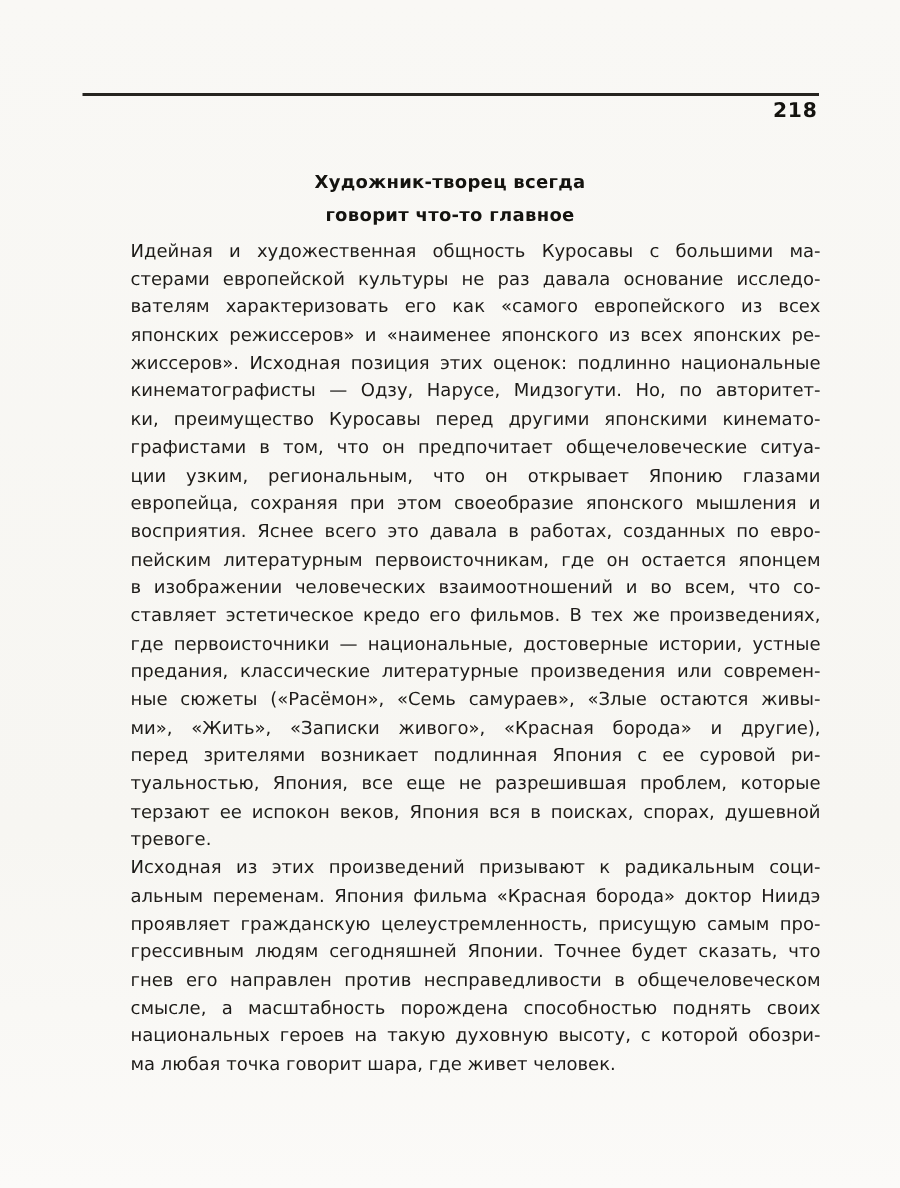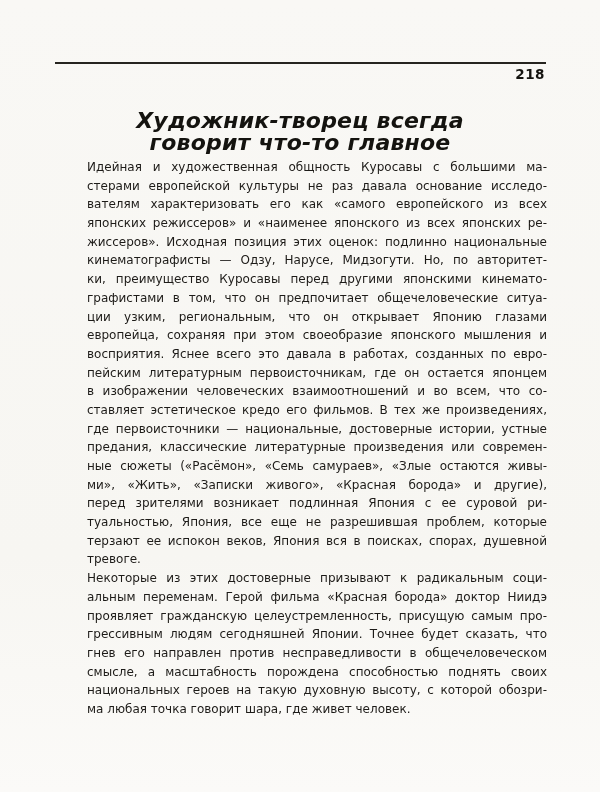--- a/index.html
+++ b/index.html
@@ -34,25 +34,24 @@
     letter-spacing: 0.5px;
     color: #14130f;
   }
   .chapter-heading {
     position: absolute;
     top: 110px;
     left: 0;
     right: 0;
     text-align: center;
     font-weight: bold;
-    font-size: 22px;
+    font-size: 12px;
     line-height: 22px;
     letter-spacing: 0.2px;
     color: #14130f;
-    font-style: italic;
   }
   .body-text {
     position: absolute;
     left: 55px;
     top: 158px;
     width: 492px;
   }
   .text-line {
     font-size: 12px;
     height: 18.7px;
@@ -93,22 +92,22 @@
       <div class="text-line">в изображении человеческих взаимоотношений и во всем, что со-</div>
       <div class="text-line">ставляет эстетическое кредо его фильмов. В тех же произведениях,</div>
       <div class="text-line">где первоисточники — национальные, достоверные истории, устные</div>
       <div class="text-line">предания, классические литературные произведения или современ-</div>
       <div class="text-line">ные сюжеты («Расёмон», «Семь самураев», «Злые остаются живы-</div>
       <div class="text-line">ми», «Жить», «Записки живого», «Красная борода» и другие),</div>
       <div class="text-line">перед зрителями возникает подлинная Япония с ее суровой ри-</div>
       <div class="text-line">туальностью, Япония, все еще не разрешившая проблем, которые</div>
       <div class="text-line">терзают ее испокон веков, Япония вся в поисках, спорах, душевной</div>
       <div class="text-line para-end">тревоге.</div>
-      <div class="text-line">Некоторые из этих достоверные призывают к радикальным соци-</div>
-      <div class="text-line">альным переменам. Герой фильма «Красная борода» доктор Ниидэ</div>
+      <div class="text-line">Исходная из этих произведений призывают к радикальным соци-</div>
+      <div class="text-line">альным переменам. Япония фильма «Красная борода» доктор Ниидэ</div>
       <div class="text-line">проявляет гражданскую целеустремленность, присущую самым про-</div>
       <div class="text-line">грессивным людям сегодняшней Японии. Точнее будет сказать, что</div>
       <div class="text-line">гнев его направлен против несправедливости в общечеловеческом</div>
       <div class="text-line">смысле, а масштабность порождена способностью поднять своих</div>
       <div class="text-line">национальных героев на такую духовную высоту, с которой обозри-</div>
       <div class="text-line para-end">ма любая точка говорит шара, где живет человек.</div>
     </div>
 </div>
 
 </body></html>

